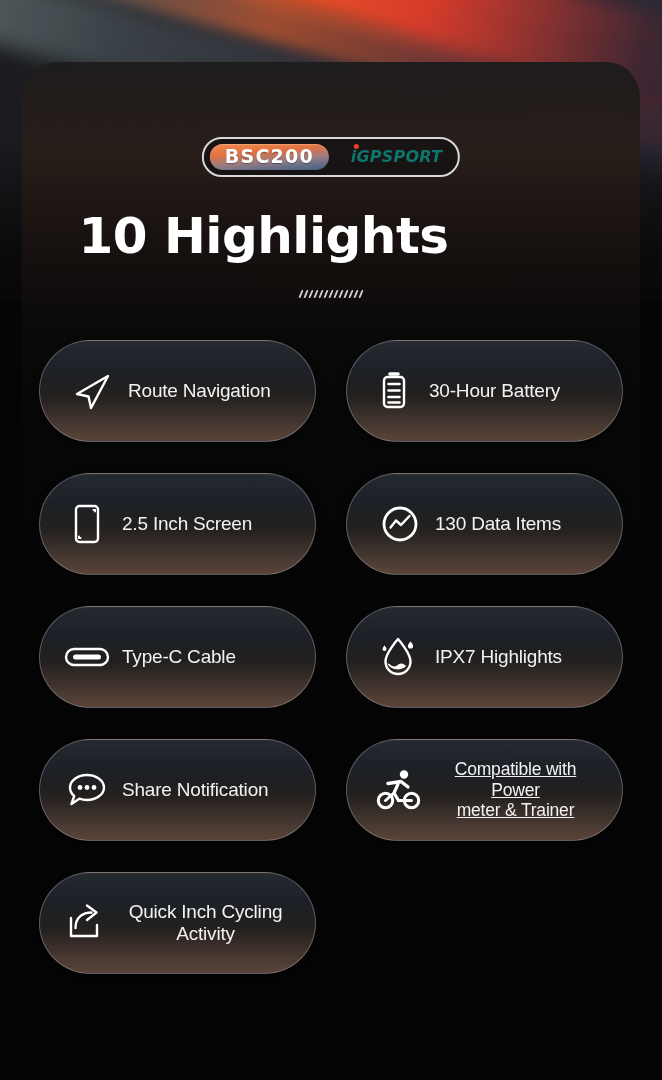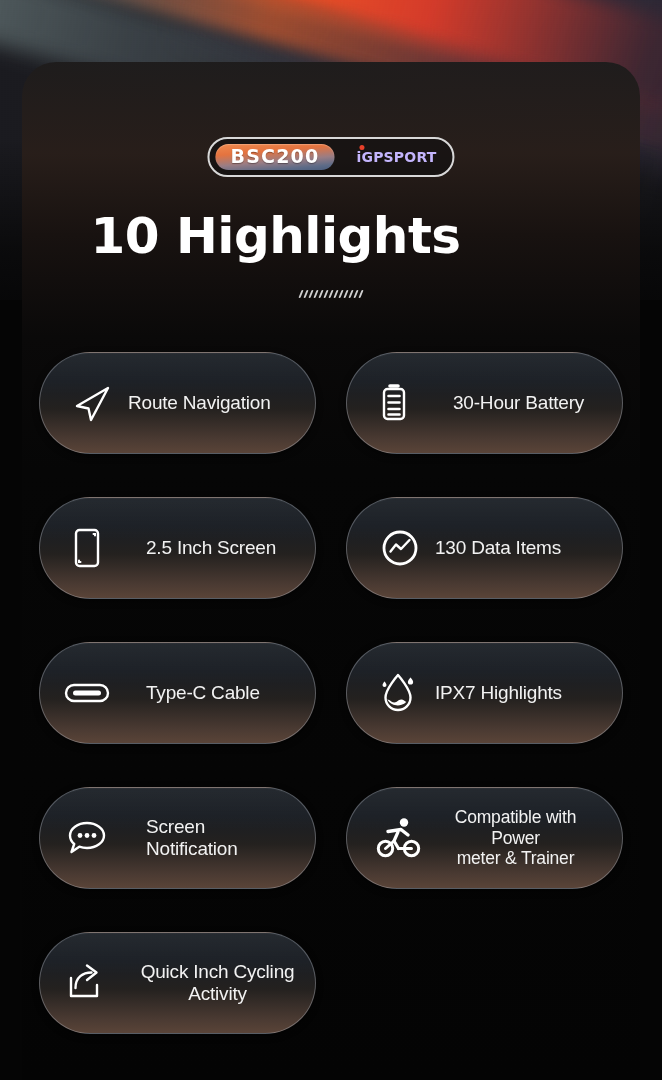--- a/index.html
+++ b/index.html
@@ -145,40 +145,41 @@
     font-size: 19px;
     font-weight: 700;
     letter-spacing: 1.2px;
     color: #ffffff;
     line-height: 1;
     text-shadow: 0 1px 1px rgba(0,0,0,0.35);
   }
   .logo-brand {
     position: relative;
     font-family: "DejaVu Sans", sans-serif;
-    font-size: 14px;
+    font-size: 16px;
     font-weight: 700;
+    font-style: italic;
     letter-spacing: 0.2px;
-    color: #c4b5fd;
+    color: #0f766e;
     line-height: 1;
   }
   .logo-dot {
     position: absolute;
     left: 3px;
     top: -5px;
     width: 5px;
     height: 5px;
     border-radius: 50%;
     background: #e8402a;
   }
 
   
   .title {
     position: absolute;
-    left: 12px;
+    left: 0;
     top: 207px;
     width: 527px;
     text-align: center;
     font-family: "DejaVu Sans", sans-serif;
     font-size: 50px;
     font-weight: 700;
     letter-spacing: -0.5px;
     color: #ffffff;
   }
 
@@ -222,21 +223,20 @@
       linear-gradient(180deg,
         #1b2026 0%,
         #1a1e24 28%,
         #24211f 56%,
         #4a3a32 86%,
         #5a4438 100%);
     border: 1px solid rgba(190,195,205,0.38);
     box-shadow:
       inset 0 1px 0 rgba(255,255,255,0.07),
       0 2px 6px rgba(0,0,0,0.55);
-    margin-top: 12px;
   }
   .pill::after {
     content: "";
     position: absolute;
     inset: 1px;
     border-radius: 50px;
     background: linear-gradient(180deg, rgba(255,255,255,0.045) 0%, rgba(255,255,255,0) 42%);
     pointer-events: none;
   }
 
@@ -259,23 +259,23 @@
     padding-left: 8px;
     font-family: "Liberation Sans", sans-serif;
     font-size: 19px;
     font-weight: 400;
     color: #f2f2f2;
     line-height: 1.18;
     letter-spacing: -0.2px;
     white-space: pre-line;
   }
   .pill-label.center { text-align: center; padding-left: 2px; padding-right: 4px; }
-  .pill-label.small  { font-size: 17.5px; }
-
-  .pill[data-cols="right"] { padding-left: 20px; gap: 24px; }
+  .pill-label.small  { font-size: 17.5px; text-decoration: underline; }
+
+  .pill[data-cols="right"] { padding-left: 20px; }
 </style>
 </head>
 <body>
 
 <div class="page">
 
   <div class="bg-photo">
     <div class="bg-streak s4"></div>
     <div class="bg-streak s1"></div>
     <div class="bg-streak s2"></div>
@@ -374,21 +374,21 @@
       </div>
       <div class="pill" data-cols="right">
         <div class="pill-icon">
           <svg width="48" height="44" viewBox="0 0 48 44">
       <path d="M24 7 C33.4 7 41 12.6 41 19.5 C41 26.4 33.4 32 24 32 C21.2 32 18.6 31.5 16.3 30.7 L8.5 36 L11.2 28 C8.6 25.8 7 22.8 7 19.5 C7 12.6 14.6 7 24 7 Z" stroke="#ffffff" fill="none" stroke-width="2.4" stroke-linecap="round" stroke-linejoin="round"></path>
       <circle cx="17" cy="19.5" r="2.4" fill="#ffffff"></circle>
       <circle cx="24" cy="19.5" r="2.4" fill="#ffffff"></circle>
       <circle cx="31" cy="19.5" r="2.4" fill="#ffffff"></circle>
     </svg>
         </div>
-        <div class="pill-label">Screen Notification</div>
+        <div class="pill-label">Share Notification</div>
       </div>
       <div class="pill">
         <div class="pill-icon">
           <svg width="50" height="46" viewBox="0 0 50 46">
       <circle cx="10.5" cy="33.5" r="7.2" stroke="#fff" fill="none" stroke-width="3"></circle>
       <circle cx="36.5" cy="33.5" r="7.2" stroke="#fff" fill="none" stroke-width="3"></circle>
       <circle cx="29" cy="7.5" r="4.2" fill="#ffffff"></circle>
       <path d="M13 16.5 L26 14.5 L33 20" stroke="#fff" fill="none" stroke-width="3.4" stroke-linecap="round" stroke-linejoin="round"></path>
       <path d="M23 17 L19 26 L23.5 33.5" stroke="#fff" fill="none" stroke-width="3.2" stroke-linecap="round" stroke-linejoin="round"></path>
       <path d="M19 26 L10.5 33.5 M23.5 33.5 L36.5 33.5" stroke="#fff" fill="none" stroke-width="3" stroke-linecap="round"></path>

